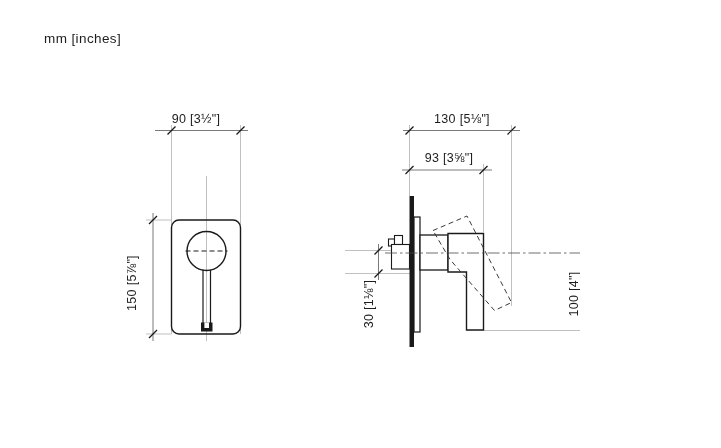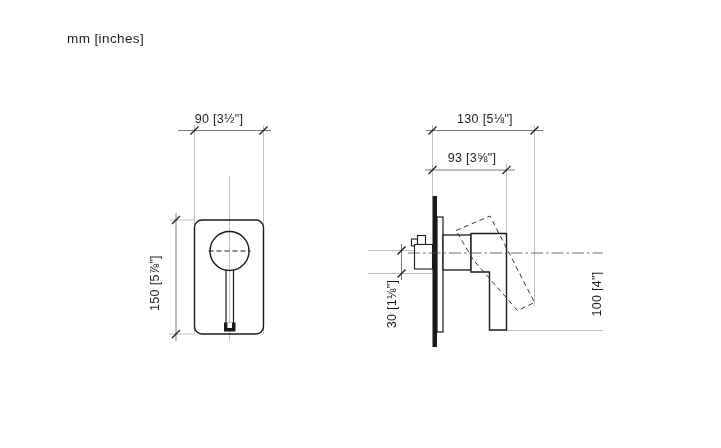--- a/index.html
+++ b/index.html
@@ -1,19 +1,18 @@
 <!DOCTYPE html>
 <html><head>
 <meta charset="utf-8">
 <style>
   html,body{margin:0;padding:0;background:#fff;}
   #canvas{
     position:relative;width:580px;height:448px;background:#ffffff;overflow:hidden;
     font-family:"Liberation Sans", sans-serif;
-    margin-left:23px;
   }
   svg{position:absolute;left:0;top:0;}
   .units-label{
     position:absolute;left:44px;top:31px;font-size:13.5px;color:#1d1d1b;
     letter-spacing:0.4px;
   }
   .dim-label{
     position:absolute;font-size:12.5px;color:#1d1d1b;white-space:nowrap;
     letter-spacing:0.3px;transform:translate(-50%,-50%);
   }

